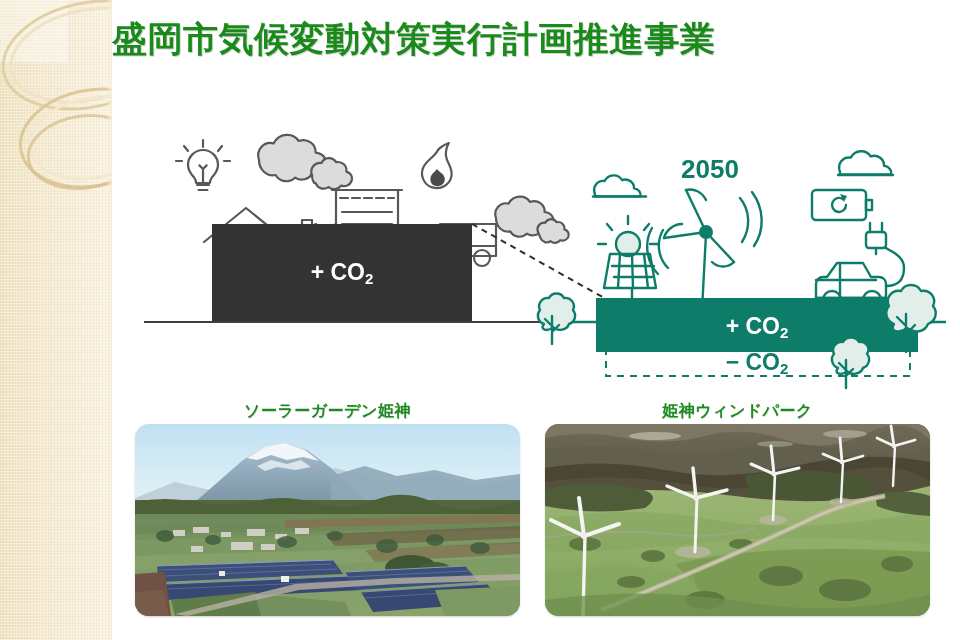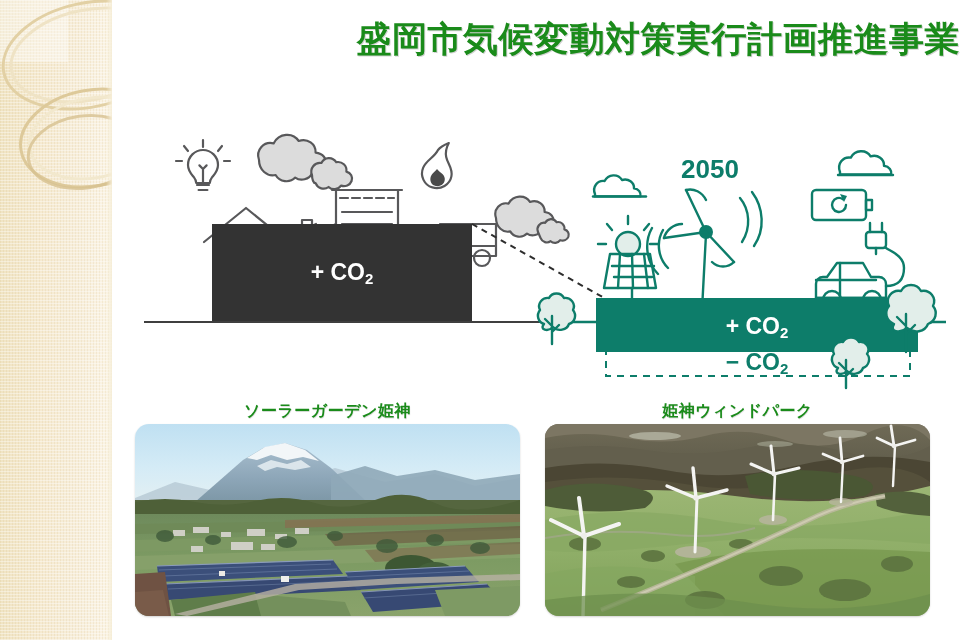--- a/index.html
+++ b/index.html
@@ -30,21 +30,21 @@
   }
   #left-border svg{position:absolute;left:0;top:0;}
   #left-border .edge{
     position:absolute;right:0;top:0;width:6px;height:100%;
     background:linear-gradient(90deg, rgba(236,221,185,0) 0%, rgba(246,238,216,.9) 100%);
   }
 
   
   #title-area{
     position:absolute;left:112px;top:18px;width:848px;
-    text-align:right;
+    text-align:left;
   }
   #title-area .line{
     color:#1a8b1a;
     font-weight:bold;
     letter-spacing:.5px;
     text-shadow:1px 1px 0 rgba(0,0,0,.18);
     line-height:1.18;
     white-space:nowrap;
   }
   #title-line1{font-size:35px;}

